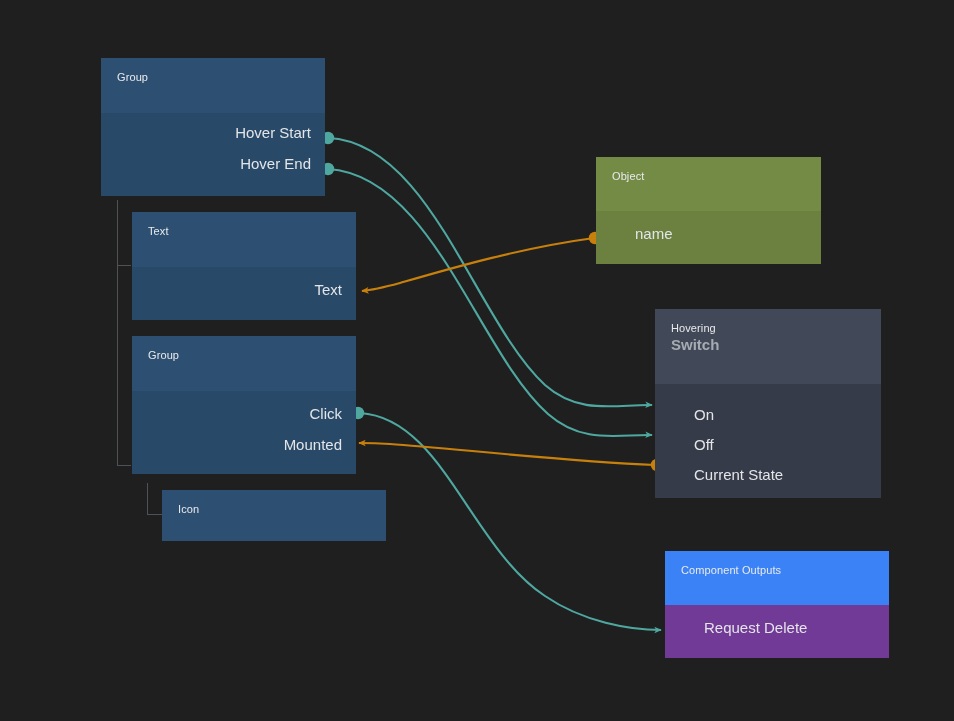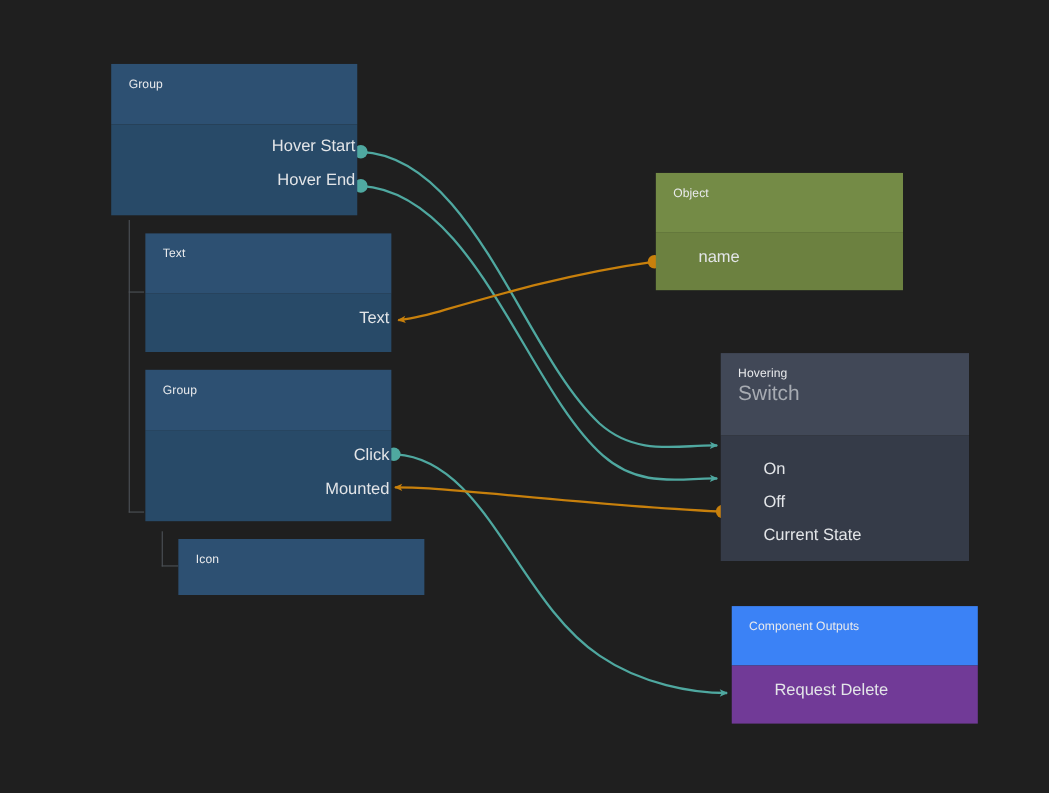--- a/index.html
+++ b/index.html
@@ -39,41 +39,41 @@
     line-height: 1.18;
   }
   .node-title {
     font-size: 11px;
     color: #e9eaec;
     font-weight: 400;
     letter-spacing: 0.1px;
     white-space: nowrap;
   }
   .node-subtitle {
-    font-size: 19px;
+    font-size: 15px;
     color: #a7abb2;
-    font-weight: 400;
+    font-weight: 700;
     margin-top: 1px;
     white-space: nowrap;
   }
   .node-body {
     box-sizing: border-box;
     position: relative;
   }
   .port-row {
     position: absolute;
     height: 18px;
     display: flex;
     align-items: center;
     white-space: nowrap;
   }
   .port-row.out {
     right: 0;
     justify-content: flex-end;
-    padding-right: 2px;
+    padding-right: 14px;
   }
   .port-row.in {
     left: 0;
     justify-content: flex-start;
     padding-left: 19px;
     margin-left: 20px;
   }
   .port-label {
     font-size: 15px;
     color: #e3e5e8;
@@ -187,21 +187,21 @@
     <div class="node-header" style="height:54px;">
       <div class="node-title">Object</div>
     </div>
     <div class="node-body" style="height:53px;">
       <div class="port-row in" style="top:13px;">
         <span class="port-label">name</span>
       </div>
     </div>
   </div>
 
-  <div class="node n-slate" style="left:655px; top:321px; width:226px; height:204px;">
+  <div class="node n-slate" style="left:655px; top:309px; width:226px; height:204px;">
     <div class="node-header" style="height:75px;">
       <div class="node-title">Hovering</div>
       <div class="node-subtitle">Switch</div>
     </div>
     <div class="node-body" style="height:114px;">
       <div class="port-row in" style="top:21px;">
         <span class="port-label">On</span>
       </div>
       <div class="port-row in" style="top:51px;">
         <span class="port-label">Off</span>

